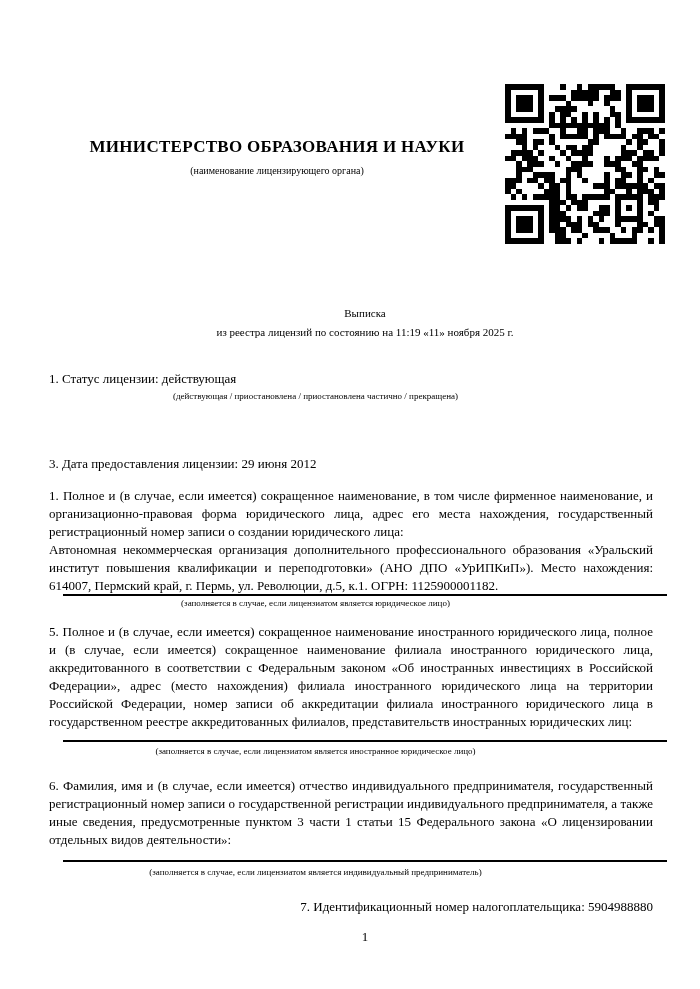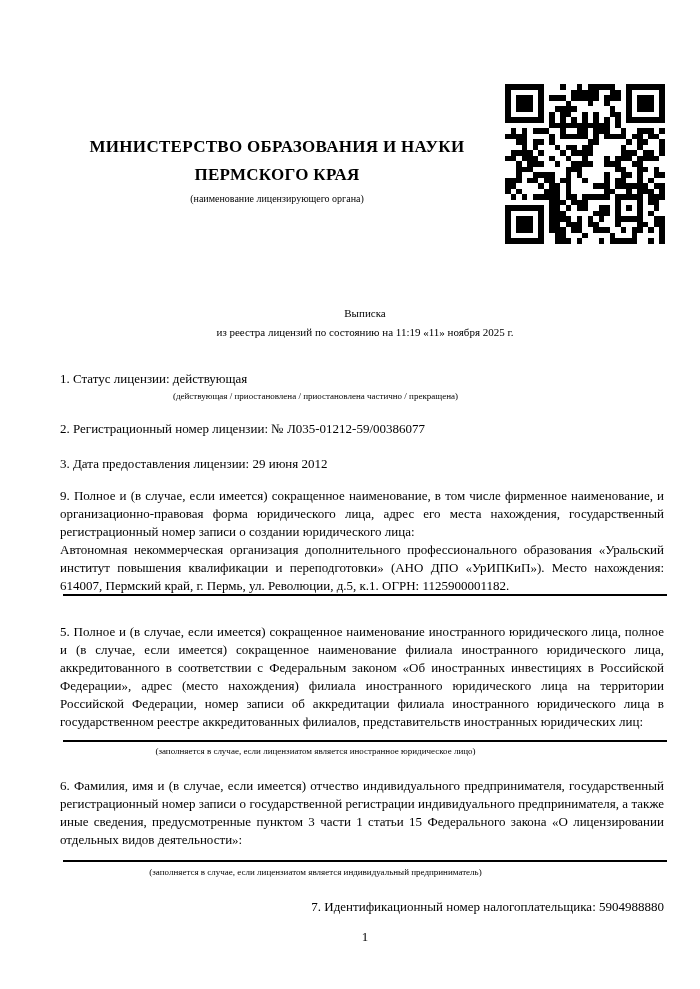--- a/index.html
+++ b/index.html
@@ -20,21 +20,21 @@
   .ministry-cap  { font-size:10px; margin-top:4px; }
 
   .qr-wrap { position:absolute; left:505px; top:84px; width:160px; height:160px; }
 
   .doc-title {
     position:absolute; left:63px; top:304px; width:604px;
     text-align:center; font-size:11px; line-height:19px;
   }
 
   .field {
-    position:absolute; left:60px; width:604px;
+    position:absolute; left:49px; width:604px;
     font-size:13px; line-height:18px;
   }
   .field p { margin:0; }
   .just p { text-align:justify; }
 
   .small-cap {
     position:absolute; left:63px; width:505px;
     text-align:center; font-size:9px; line-height:11px;
   }
   .rule {
@@ -61,21 +61,20 @@
   #cap6  { top:867px; }
   #item7 { top:898px;text-align:right; }
 </style>
 </head>
 <body>
 
 <div class="page">
 
   <div class="ministry">
     <div class="ministry-line">МИНИСТЕРСТВО ОБРАЗОВАНИЯ И НАУКИ</div>
-    <div class="ministry-line">ПЕРМСКОГО КРАЯ</div>
     <div class="ministry-cap">(наименование лицензирующего органа)</div>
   </div>
 
   <div class="qr-wrap">
     <svg id="qr-svg" width="160" height="160" fill="#000000" shape-rendering="crispEdges" viewBox="0 0 29 29">
         <rect x="0" y="0" width="1" height="1"></rect>
         <rect x="1" y="0" width="1" height="1"></rect>
         <rect x="2" y="0" width="1" height="1"></rect>
         <rect x="3" y="0" width="1" height="1"></rect>
         <rect x="4" y="0" width="1" height="1"></rect>
@@ -516,29 +515,29 @@
   </div>
 
   <div class="doc-title">
     <div>Выписка</div>
     <div>из реестра лицензий по состоянию на 11:19 «11» ноября 2025 г.</div>
   </div>
 
   <div class="field" id="item1">1. Статус лицензии: действующая</div>
   <div class="small-cap" id="cap1">(действующая / приостановлена / приостановлена частично / прекращена)</div>
 
-  <div class="field" id="item2">2. Регистрационный номер лицензии: № Л035-01212-59/00386077</div>
 
   <div class="field" id="item3">3. Дата предоставления лицензии: 29 июня 2012</div>
 
   <div class="field just" id="item4">
-    <p>9. Полное и (в случае, если имеется) сокращенное наименование, в том числе фирменное наименование, и организационно-правовая форма юридического лица, адрес его места нахождения, государственный регистрационный номер записи о создании юридического лица:</p>
+    <p>1. Полное и (в случае, если имеется) сокращенное наименование, в том числе фирменное наименование, и организационно-правовая форма юридического лица, адрес его места нахождения, государственный регистрационный номер записи о создании юридического лица:</p>
     <p>Автономная некоммерческая организация дополнительного профессионального образования «Уральский институт повышения квалификации и переподготовки» (АНО ДПО «УрИПКиП»). Место нахождения: 614007, Пермский край, г. Пермь, ул. Революции, д.5, к.1. ОГРН: 1125900001182.</p>
   </div>
   <div class="rule" id="rule1"></div>
+  <div class="small-cap" id="cap4">(заполняется в случае, если лицензиатом является юридическое лицо)</div>
 
   <div class="field just" id="item5">
     <p>5. Полное и (в случае, если имеется) сокращенное наименование иностранного юридического лица, полное и (в случае, если имеется) сокращенное наименование филиала иностранного юридического лица, аккредитованного в соответствии с Федеральным законом «Об иностранных инвестициях в Российской Федерации», адрес (место нахождения) филиала иностранного юридического лица на территории Российской Федерации, номер записи об аккредитации филиала иностранного юридического лица в государственном реестре аккредитованных филиалов, представительств иностранных юридических лиц:</p>
   </div>
   <div class="rule" id="rule2"></div>
   <div class="small-cap" id="cap5">(заполняется в случае, если лицензиатом является иностранное юридическое лицо)</div>
 
   <div class="field just" id="item6">
     <p>6. Фамилия, имя и (в случае, если имеется) отчество индивидуального предпринимателя, государственный регистрационный номер записи о государственной регистрации индивидуального предпринимателя, а также иные сведения, предусмотренные пунктом 3 части 1 статьи 15 Федерального закона «О лицензировании отдельных видов деятельности»:</p>
   </div>

